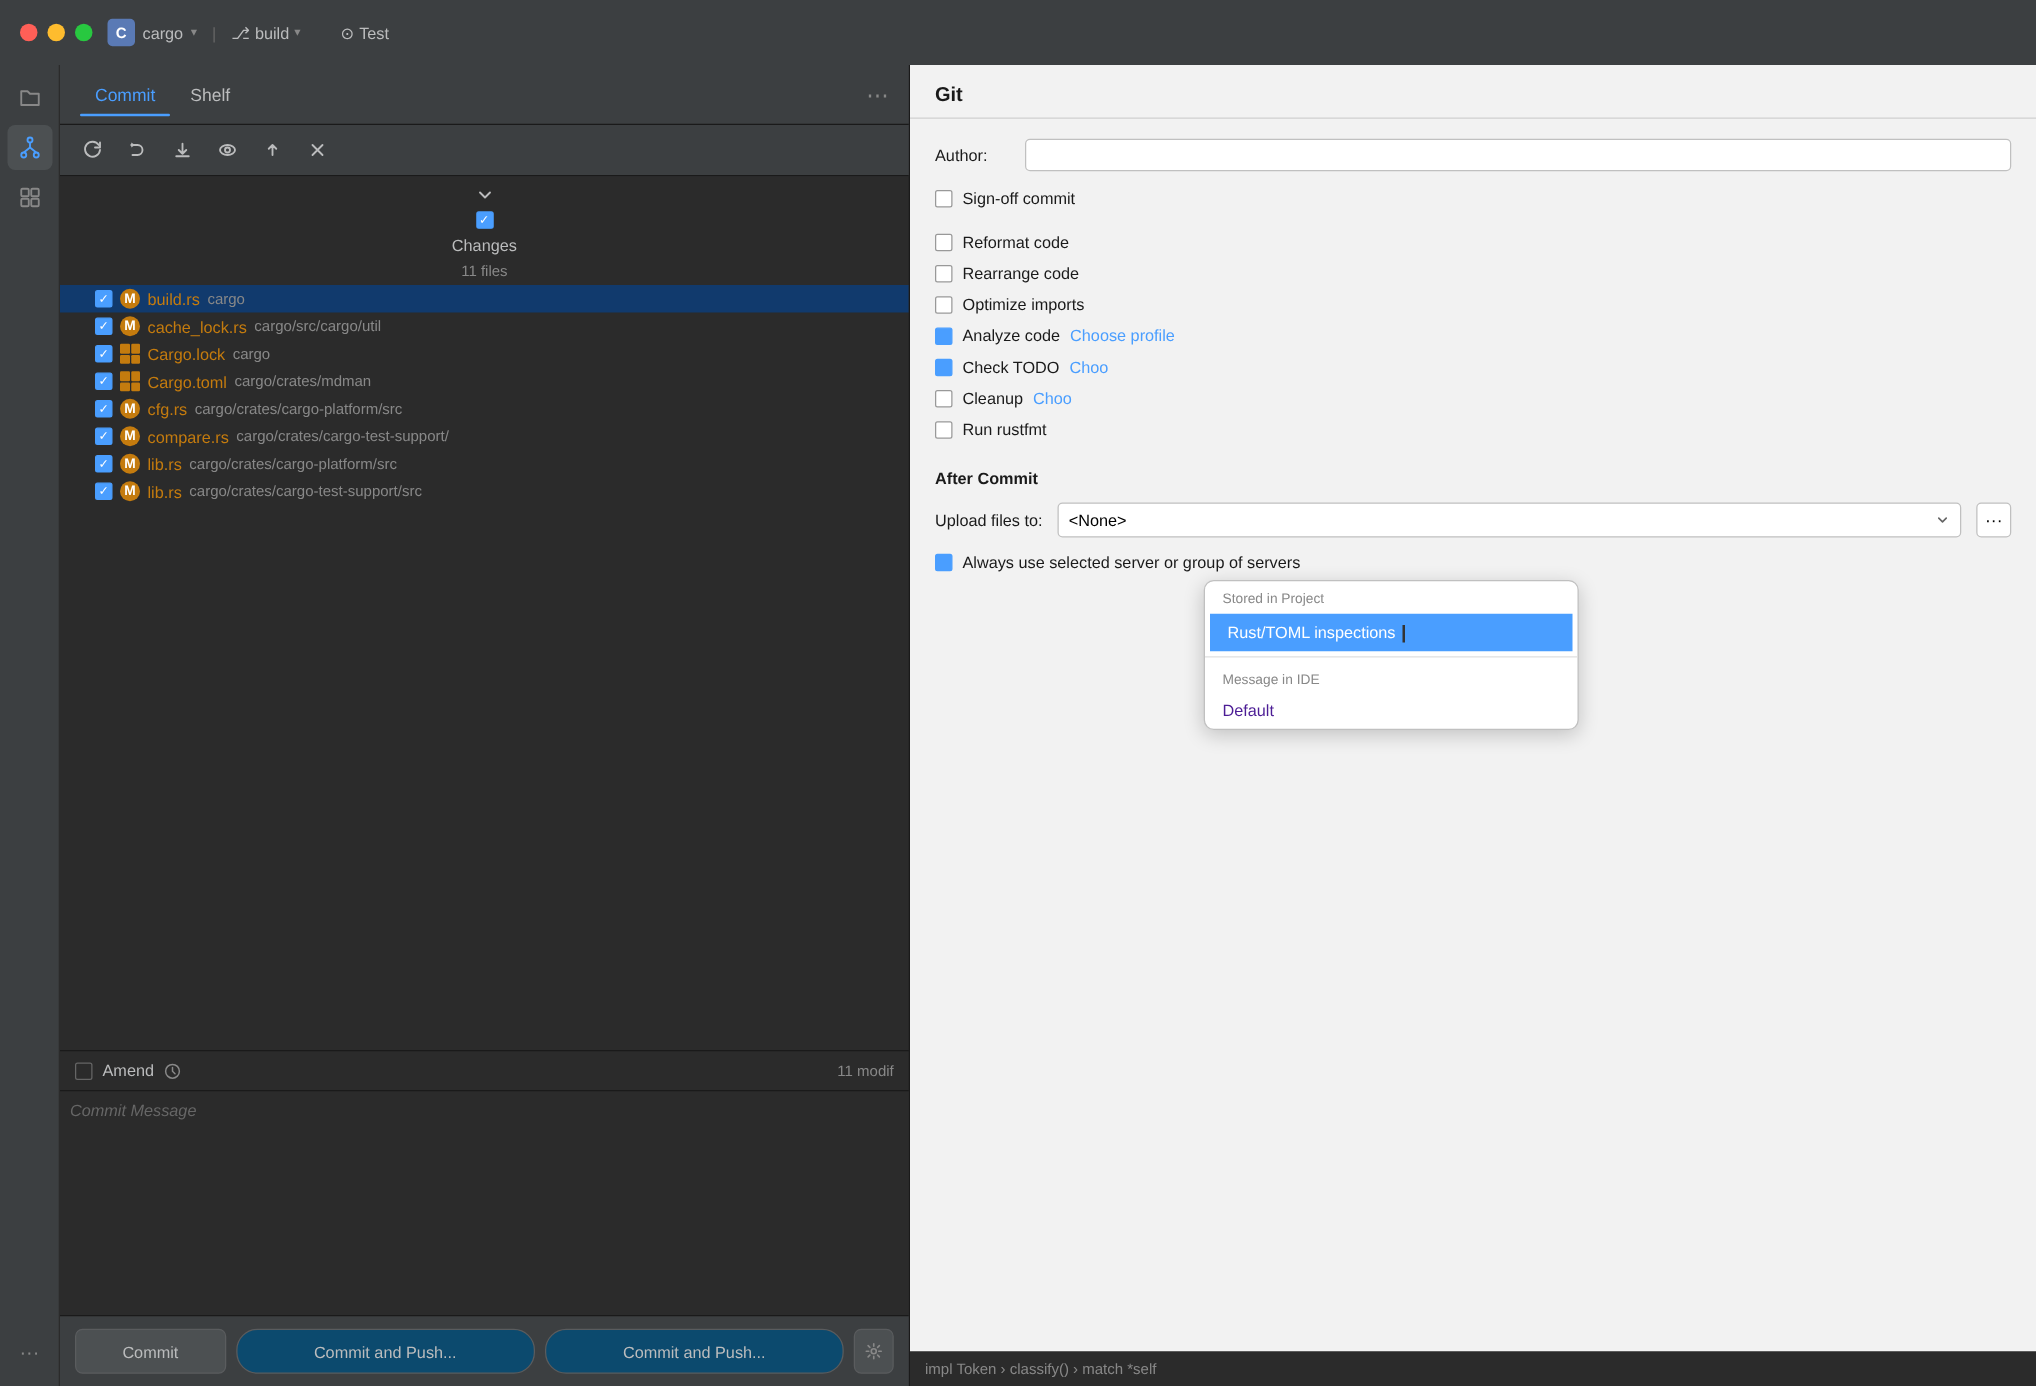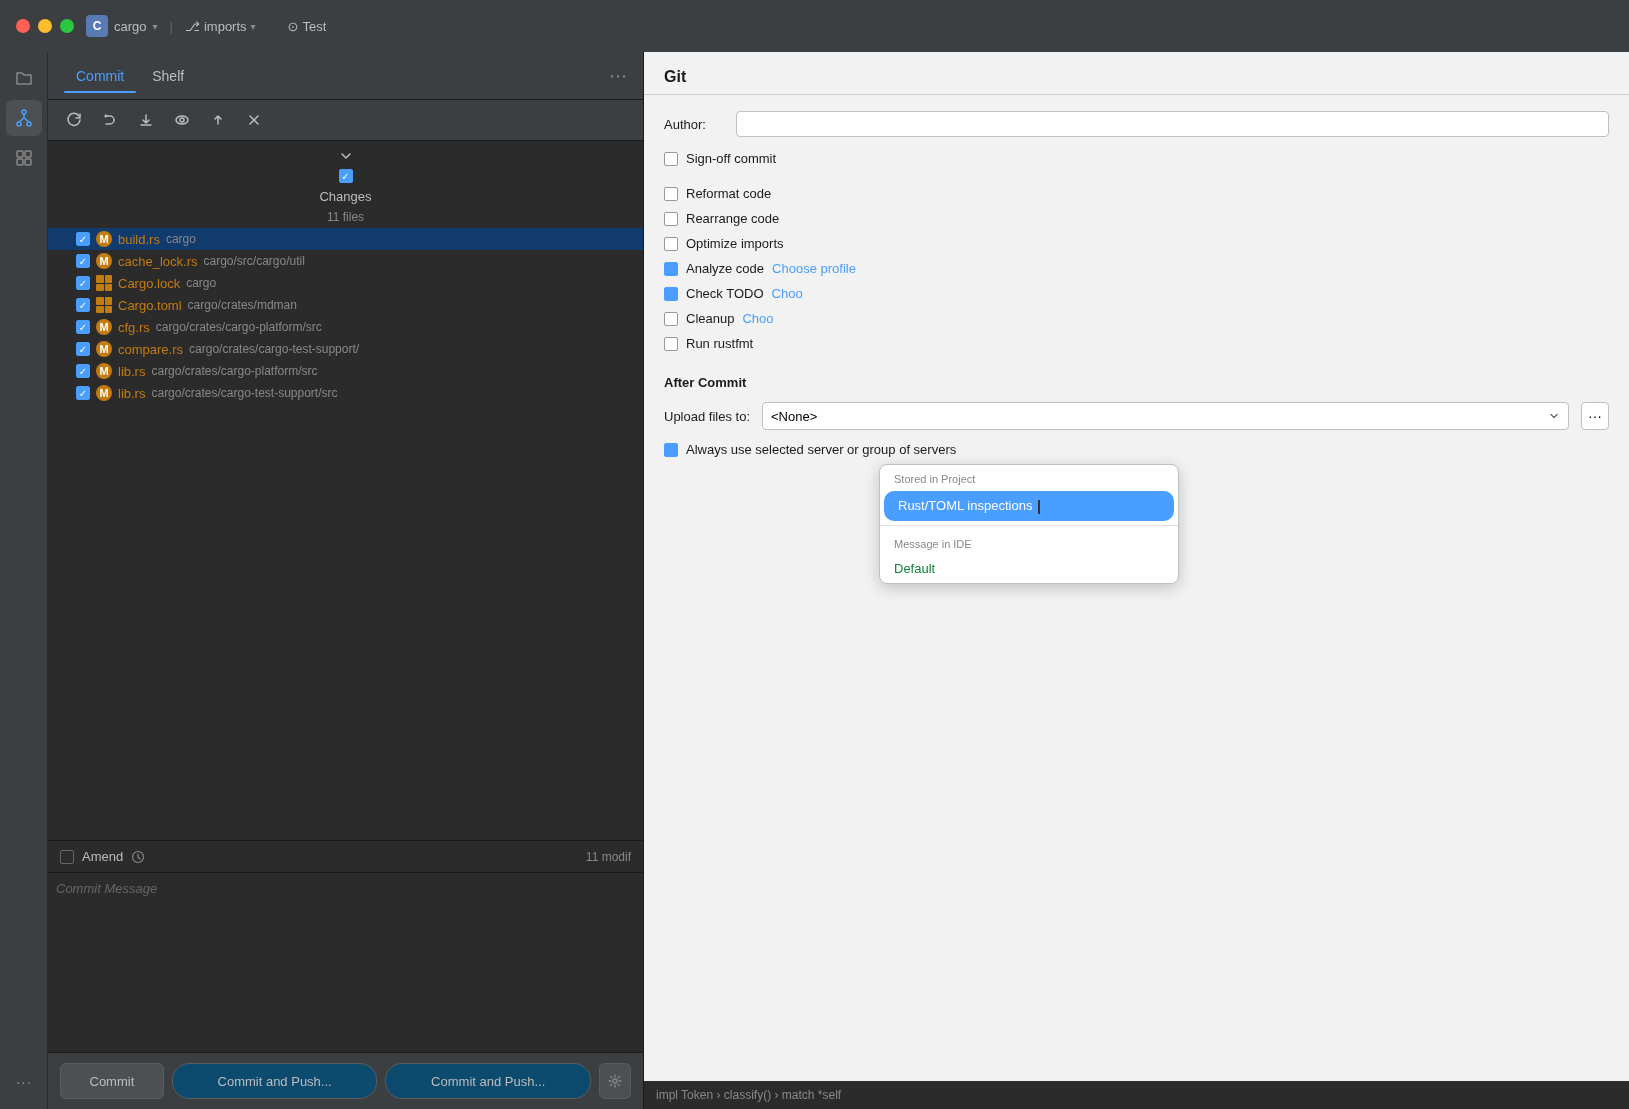--- a/index.html
+++ b/index.html
@@ -80,21 +80,21 @@
       cursor: pointer;
     }
     .sidebar-icon.active {
       background: #4c5052;
       color: #4a9eff;
     }
     .sidebar-icon-dots { margin-top: auto; margin-bottom: 8px; }
 
     
     .left-panel {
-      width: 596px;
+      width: 680px;
       background: #2b2b2b;
       display: flex;
       flex-direction: column;
       border-right: 1px solid #1a1a1a;
     }
 
     
     .commit-tabs {
       display: flex;
       align-items: center;
@@ -454,27 +454,27 @@
     }
     .dropdown-section-label {
       padding: 8px 14px 4px;
       font-size: 11px;
       color: #888;
       font-weight: 500;
     }
     .dropdown-item {
       padding: 7px 14px;
       font-size: 13px;
-      color: #15803d;
+      color: #4c1d95;
       cursor: pointer;
     }
     .dropdown-item.selected {
       background: #4a9eff;
       color: white;
-      border-radius: 10px;
+      border-radius: 0;
       margin: 2px 4px;
     }
     .dropdown-divider {
       height: 1px;
       background: #e0e0e0;
       margin: 4px 0;
     }
     .dropdown-cursor {
       display: inline-block;
       width: 2px;
@@ -499,21 +499,21 @@
     <div class="traffic-light tl-max"></div>
   </div>
   <div class="title-bar-project">
     <div class="project-badge">C</div>
     <span>cargo</span>
     <span class="chevron">▾</span>
   </div>
   <span class="title-bar-sep">|</span>
   <div class="title-bar-branch">
     <span>⎇</span>
-    <span>imports</span>
+    <span>build</span>
     <span class="chevron">▾</span>
   </div>
   <div class="title-bar-test">
     <span>⊙</span>
     <span>Test</span>
   </div>
 </div>
 
 <div class="main-layout">
 

